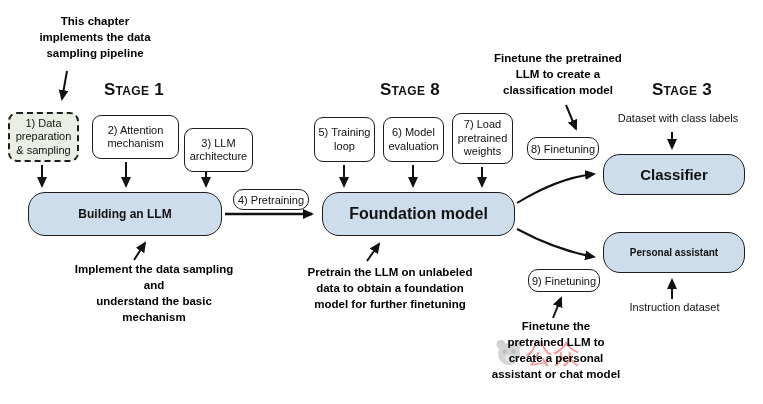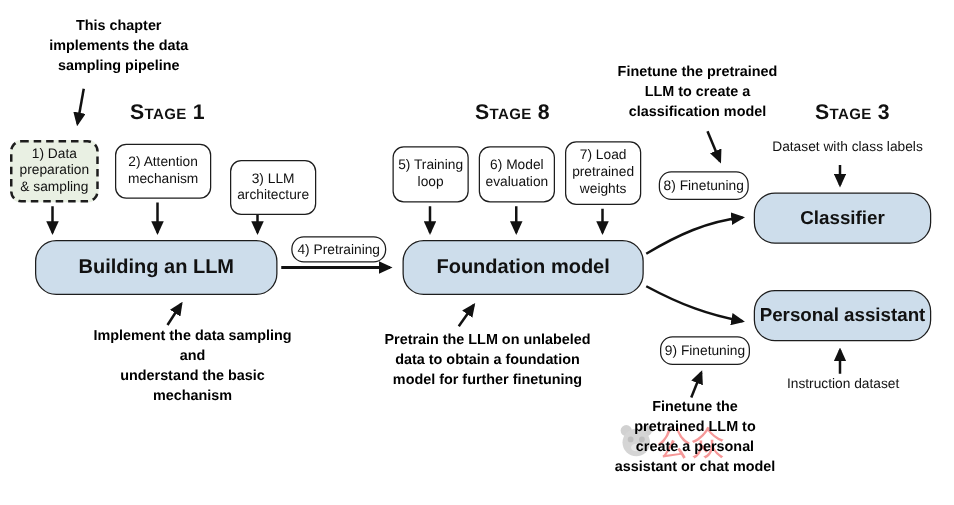--- a/index.html
+++ b/index.html
@@ -89,34 +89,34 @@
     font-family: "DejaVu Sans", sans-serif;
   }
 
   
   [data-name="chapter-note"]            { left: 20px;  top: 13px;  width: 150px; }
   [data-name="stage-1-heading"]         { left: 98px;  top: 80px;  width: 72px; }
   [data-name="stage-2-heading"]         { left: 374px; top: 80px;  width: 72px; }
   [data-name="stage-3-heading"]         { left: 645px; top: 80px;  width: 74px; }
 
   [data-name="data-preparation-box"]    { left: 8px;   top: 112px; width: 71px; height: 50px; }
-  [data-name="attention-mechanism-box"] { left: 92px;  top: 115px; width: 77px; height: 44px; }
+  [data-name="attention-mechanism-box"] { left: 92px;  top: 115px; width: 87px; height: 44px; }
   [data-name="llm-architecture-box"]    { left: 172px; top: 128px; width: 69px; height: 44px; margin-left: 12px; }
   [data-name="training-loop-box"]       { left: 314px; top: 117px; width: 61px; height: 45px; }
   [data-name="model-evaluation-box"]    { left: 383px; top: 117px; width: 61px; height: 45px; }
   [data-name="load-weights-box"]        { left: 452px; top: 113px; width: 61px; height: 51px; }
 
   [data-name="pretraining-box"]           { left: 233px; top: 189px; width: 76px; height: 21px; }
   [data-name="finetuning-classifier-box"] { left: 527px; top: 137px; width: 72px; height: 23px; }
   [data-name="finetuning-assistant-box"]  { left: 528px; top: 269px; width: 72px; height: 23px; }
 
-  [data-name="building-llm-box"]        { left: 28px;  top: 192px; width: 194px; height: 44px; font-size: 16px; }
+  [data-name="building-llm-box"]        { left: 28px;  top: 192px; width: 194px; height: 44px; font-size: 12px; }
   [data-name="foundation-model-box"]    { left: 322px; top: 192px; width: 193px; height: 44px; font-size: 16px; }
   [data-name="classifier-box"]          { left: 603px; top: 154px; width: 142px; height: 41px; font-size: 15px; }
-  [data-name="personal-assistant-box"]  { left: 603px; top: 232px; width: 142px; height: 41px; font-size: 15px; }
+  [data-name="personal-assistant-box"]  { left: 603px; top: 232px; width: 142px; height: 41px; font-size: 10px; }
 
   [data-name="dataset-class-labels-label"] { left: 598px; top: 112px; width: 160px; }
   [data-name="instruction-dataset-label"]  { left: 622px; top: 301px; width: 105px; }
 
   [data-name="implement-note"]      { left: 68px;  top: 261px; width: 172px; }
   [data-name="pretrain-note"]       { left: 299px; top: 264px; width: 182px; }
   [data-name="classification-note"] { left: 494px; top: 50px;  width: 128px; }
   [data-name="assistant-note"]      { left: 466px; top: 318px; width: 180px; }
 
   #watermark { left: 494px; top: 338px; }

